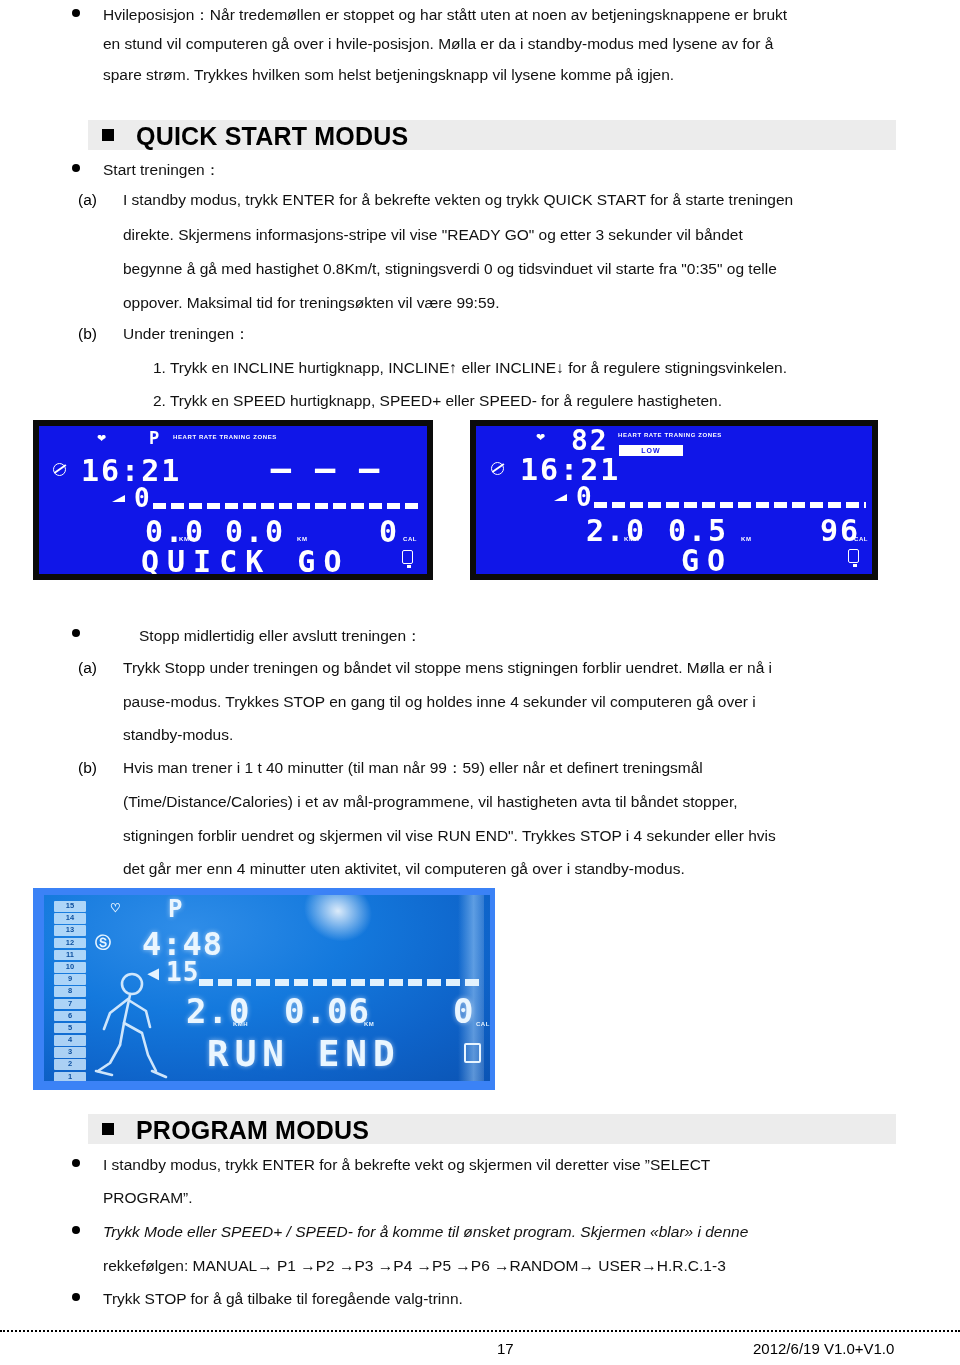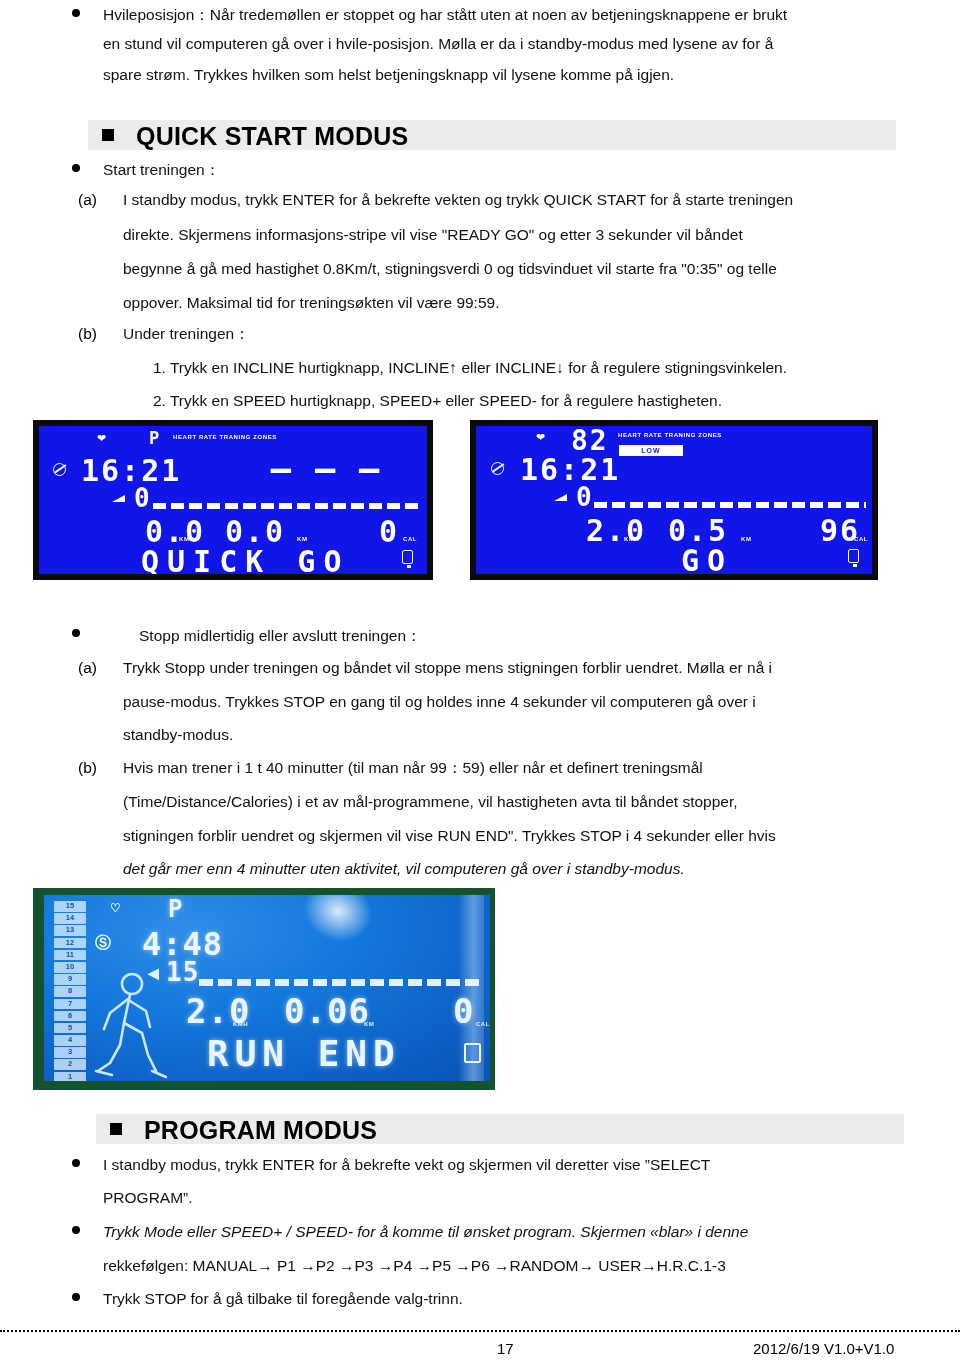--- a/index.html
+++ b/index.html
@@ -158,21 +158,21 @@
     left: 3.5px;
     top: 14px;
     width: 4px;
     height: 3px;
     background: #fff;
   }
 
   
   .photo-frame {
     position: absolute;
-    background: #14532d;
+    background: #3b82f6;
     box-sizing: border-box;
     padding: 7px 5px 9px 11px;
   }
   .photo-screen {
     position: relative;
     width: 100%;
     height: 100%;
     background: radial-gradient(ellipse at 32% 18%, #2f8de8 0%, #1479dd 38%, #0e63c9 72%, #0b54b4 100%);
     overflow: hidden;
   }
@@ -348,21 +348,21 @@
 
   <div class="label-ab" style="left:78px;top:650px;">(a)</div>
   <div class="para" style="left:123px;top:650px;">Trykk Stopp under treningen og båndet vil stoppe mens stigningen forblir uendret. Mølla er nå i</div>
   <div class="para" style="left:123px;top:684px;">pause-modus. Trykkes STOP en gang til og holdes inne 4 sekunder vil computeren gå over i</div>
   <div class="para" style="left:123px;top:717px;">standby-modus.</div>
 
   <div class="label-ab" style="left:78px;top:750px;">(b)</div>
   <div class="para" style="left:123px;top:750px;">Hvis man trener i 1 t 40 minutter (til man når 99：59) eller når et definert treningsmål</div>
   <div class="para" style="left:123px;top:784px;text-align:center;">(Time/Distance/Calories) i et av mål-programmene, vil hastigheten avta til båndet stopper,</div>
   <div class="para" style="left:123px;top:818px;">stigningen forblir uendret og skjermen vil vise RUN END". Trykkes STOP i 4 sekunder eller hvis</div>
-  <div class="para" style="left:123px;top:851px;font-style:italic;">det går mer enn 4 minutter uten aktivitet, vil computeren gå over i standby-modus.</div>
+  <div class="para" style="left:123px;top:851px;">det går mer enn 4 minutter uten aktivitet, vil computeren gå over i standby-modus.</div>
 
   <div class="photo-frame" style="left:33px;top:888px;width:462px;height:202px;">
     <div class="photo-screen">
       <div class="glare"></div>
       <div class="glare2"></div>
 
       <div class="lvl-col">
         <div>15</div>
         <div>14</div>
         <div>13</div>
@@ -409,21 +409,21 @@
       <div class="ptiny" style="left:320px;top:126px;">KM</div>
 
       <div class="pseg" style="left:409px;top:96px;font-size:34px;">0</div>
       <div class="ptiny" style="left:432px;top:126px;">CAL</div>
 
       <div class="pseg" style="left:163px;top:138px;font-size:36px;letter-spacing:6px;">RUN END</div>
       <div style="position:absolute;left:420px;top:148px;width:13px;height:16px;border:2px solid #e8f5ff;border-radius:2px;"></div>
     </div>
   </div>
 
-  <div class="section-band" style="left:96px;top:1114px;width:808px;">
+  <div class="section-band" style="left:88px;top:1114px;width:808px;">
     <div class="sq"></div>
     <div class="title">PROGRAM MODUS</div>
   </div>
 
   <div class="bullet-dot" style="left:72px;top:1159px;"></div>
   <div class="para" style="left:103px;top:1147px;">I standby modus, trykk ENTER for å bekrefte vekt og skjermen vil deretter vise ”SELECT</div>
   <div class="para" style="left:103px;top:1180px;">PROGRAM”.</div>
 
   <div class="bullet-dot" style="left:72px;top:1226px;"></div>
   <div class="para" style="left:103px;top:1214px;font-style:italic;">Trykk Mode eller SPEED+ / SPEED- for å komme til ønsket program. Skjermen «blar» i denne</div>

